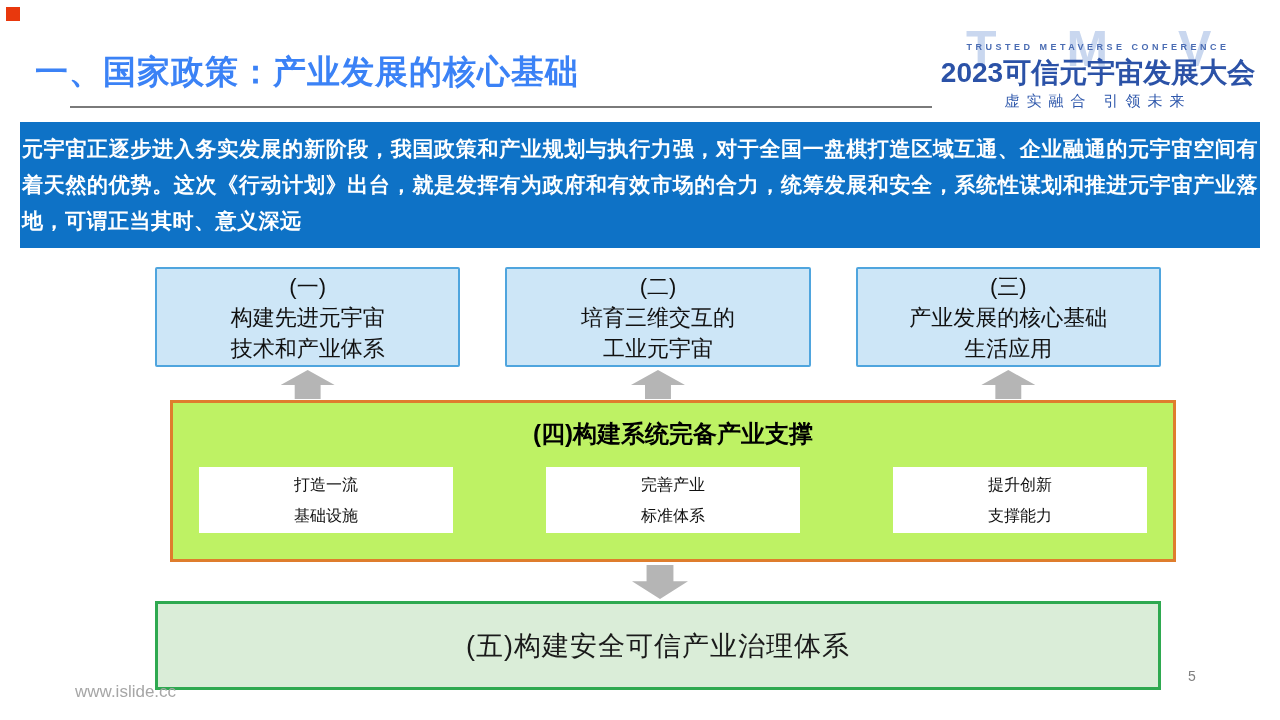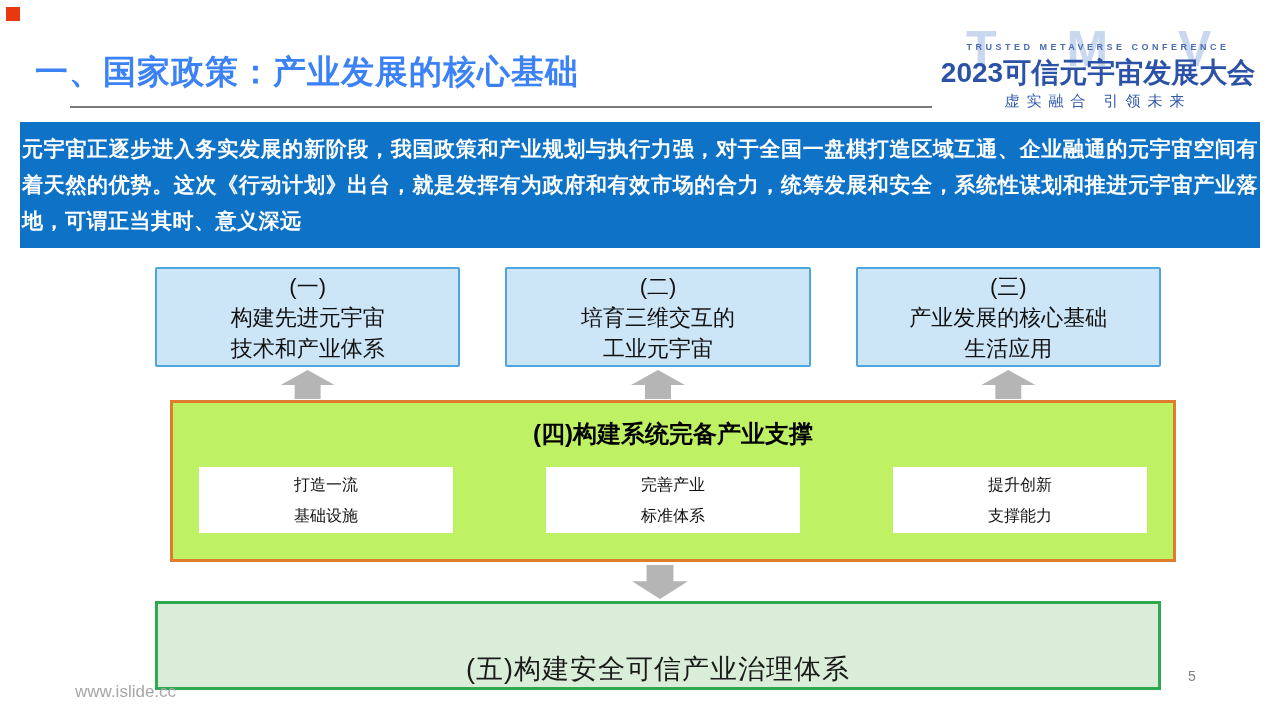--- a/index.html
+++ b/index.html
@@ -85,21 +85,21 @@
     display:flex;flex-direction:column;align-items:center;justify-content:center;
     font-size:16px;line-height:31px;color:#111;text-align:center;
   }
   .down-arrow{
     position:absolute;left:632px;top:565px;width:56px;height:34px;background:#b5b5b5;
     clip-path:polygon(50% 100%,100% 48%,74% 48%,74% 0%,26% 0%,26% 48%,0% 48%);
   }
   .governance-box{
     position:absolute;left:155px;top:601px;width:1006px;height:89px;box-sizing:border-box;
     background:#daedd8;border:3px solid #2ea950;
-    display:flex;align-items:flex-end;justify-content:center;
+    display:flex;align-items:center;justify-content:center;
     font-size:27px;color:#1a1a1a;letter-spacing:1px;
   }
 
   
   .footer-watermark{
     position:absolute;left:75px;top:682px;
     font-size:17px;color:#a6a6a6;
   }
   .page-number{
     position:absolute;left:1188px;top:668px;

